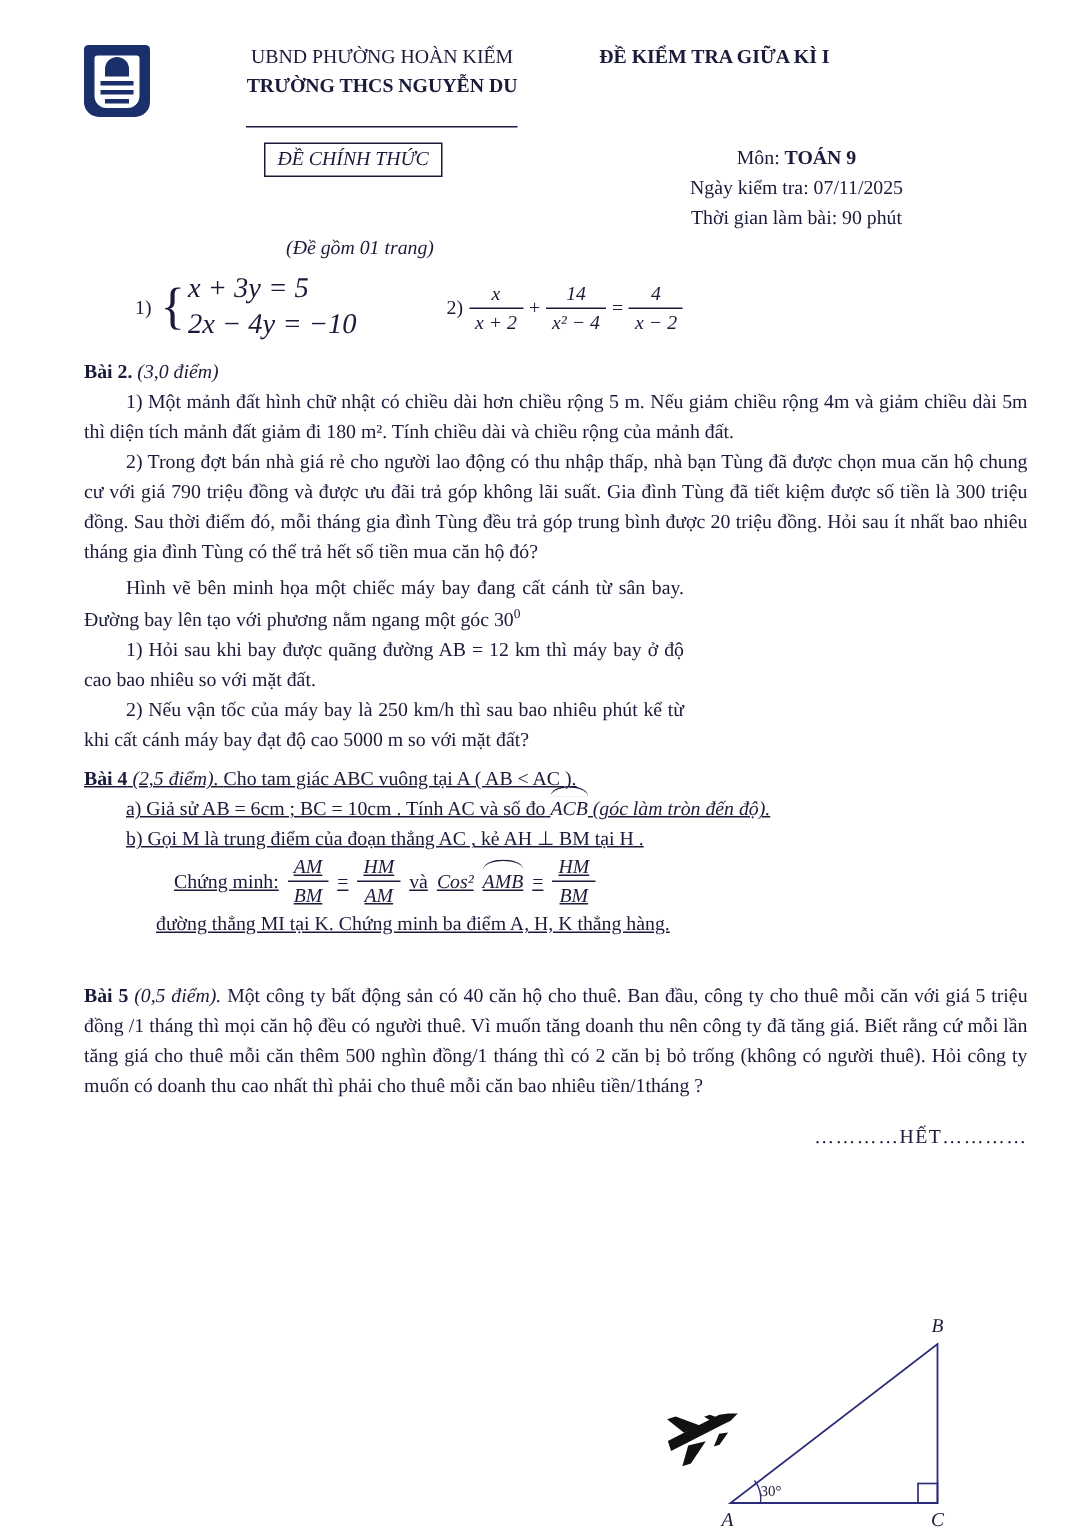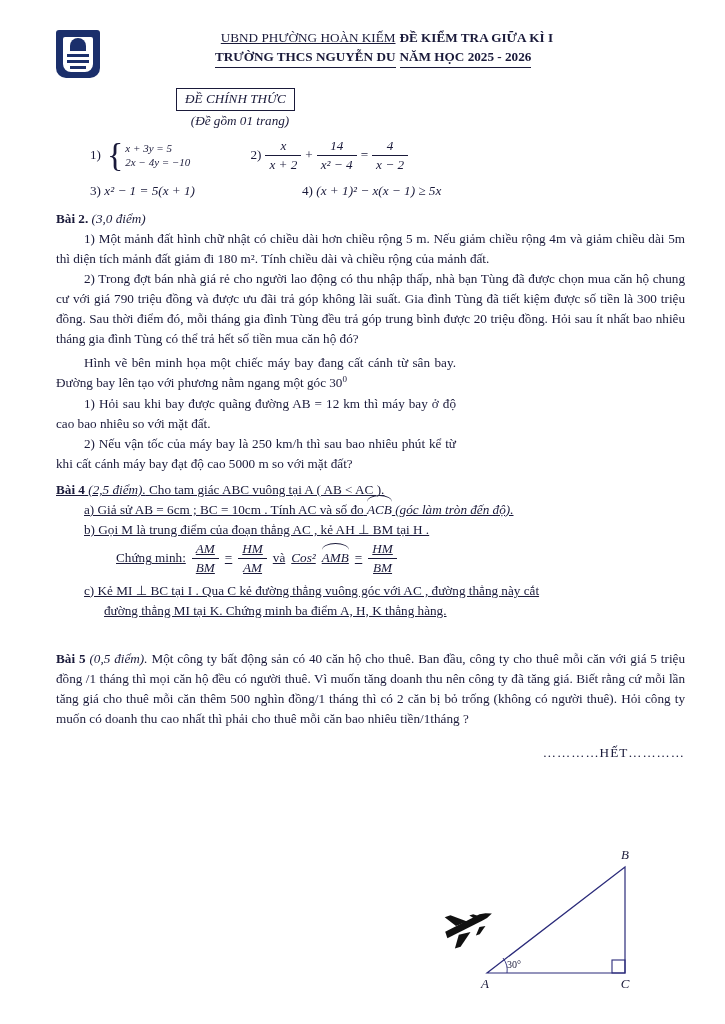--- a/index.html
+++ b/index.html
@@ -49,35 +49,34 @@
   }
   .logo .bar2{
     position:absolute;left:11px;top:30px;width:22px;height:3px;background:#1b2f6b;
   }
   .logo .bar3{
     position:absolute;left:14px;top:36px;width:16px;height:3px;background:#1b2f6b;
   }
   .head-left{
     margin-left:14px;
     width:300px;
-    text-align:right;
+    text-align:center;
     line-height:1.45;
-    text-decoration:underline;
   }
   .head-right{
     width:300px;
     text-align:left;
     line-height:1.45;
     margin-left:4px;
   }
   .bold{font-weight:bold;}
   .u-partial{
     display:inline-block;
     border-bottom:1px solid #1a1a3a;
-    padding-bottom:1px;
+    padding-bottom:18px;
   }
   .sub-row{
     margin:10px 44px 0 56px;
     display:flex;
     align-items:flex-start;
   }
   .chinhthuc{
     border:1px solid #1a1a3a;
     padding:2px 8px 3px 8px;
     font-style:italic;
@@ -113,21 +112,21 @@
     margin-left:34px;
     align-items:center;
   }
   .sys-num{ margin-right:6px; }
   .brace{
     font-size:34px;
     line-height:30px;
     font-weight:300;
     margin-right:2px;
   }
-  .sys-eqs{ display:flex; flex-direction:column; font-style:italic; line-height:1.3; font-size:11px;}
+  .sys-eqs{ display:flex; flex-direction:column; font-style:italic; line-height:1.3; font-size:19px;}
   .frac{
     display:inline-block;
     vertical-align:middle;
     text-align:center;
     font-style:italic;
   }
   .frac .num{ display:block; padding:0 4px; border-bottom:1px solid #1a1a3a; line-height:1.35;}
   .frac .den{ display:block; padding:0 4px; line-height:1.35;}
   .eq2{
     margin-left:60px;
@@ -171,26 +170,33 @@
       <div class="bar"></div>
       <div class="bar2"></div>
       <div class="bar3"></div>
     </div>
     <div class="head-left">
       <div>UBND PHƯỜNG HOÀN KIẾM</div>
       <div class="bold"><span class="u-partial">TRƯỜNG THCS NGUYỄN DU</span></div>
     </div>
     <div class="head-right">
       <div class="bold">ĐỀ KIỂM TRA GIỮA KÌ I</div>
-      <div class="bold"><span class="u-partial">NĂM HỌC 2025 - 2026</span></div>
     </div>
   </div>
 
   <div class="sub-row">
     <div class="chinhthuc">ĐỀ CHÍNH THỨC</div>
+    <div class="right-block">
+      <div>
+        <span>Môn:</span>
+        <span class="bold">TOÁN 9</span>
+      </div>
+      <div>Ngày kiểm tra: 07/11/2025</div>
+      <div>Thời gian làm bài: 90 phút</div>
+    </div>
   </div>
   <div class="gom">(Đề gồm 01 trang)</div>
 
   <div class="content">
 
     <div class="bai">
       <div class="sys-row">
         <span class="sys-num">1)</span>
         <span class="brace">{</span>
         <span class="sys-eqs">
@@ -210,30 +216,20 @@
             <span class="den">x² − 4</span>
           </span>
           <span>=</span>
           <span class="frac">
             <span class="num">4</span>
             <span class="den">x − 2</span>
           </span>
         </span>
       </div>
 
-      <div class="row34">
-        <div class="c1">
-          <span>3)</span>
-          <span class="it">x² − 1 = 5(x + 1)</span>
-        </div>
-        <div>
-          <span>4)</span>
-          <span class="it">(x + 1)² − x(x − 1) ≥ 5x</span>
-        </div>
-      </div>
     </div>
 
     <div class="bai" style="margin-top:8px;">
       <p>
         <span class="lbl">Bài 2.</span>
         <span class="it">(3,0 điểm)</span>
       </p>
       <p class="indent">1) Một mảnh đất hình chữ nhật có chiều dài hơn chiều rộng 5 m. Nếu giảm chiều rộng 4m và giảm chiều dài 5m thì diện tích mảnh đất giảm đi 180 m². Tính chiều dài và chiều rộng của mảnh đất.</p>
       <p class="indent">2) Trong đợt bán nhà giá rẻ cho người lao động có thu nhập thấp, nhà bạn Tùng đã được chọn mua căn hộ chung cư với giá 790 triệu đồng và được ưu đãi trả góp không lãi suất. Gia đình Tùng đã tiết kiệm được số tiền là 300 triệu đồng. Sau thời điểm đó, mỗi tháng gia đình Tùng đều trả góp trung bình được 20 triệu đồng. Hỏi sau ít nhất bao nhiêu tháng gia đình Tùng có thể trả hết số tiền mua căn hộ đó?</p>
     </div>
@@ -292,21 +288,20 @@
         </span>
         <span>và</span>
         <span class="it">Cos²</span>
         <span class="ovl"><span class="arc"></span><span class="it">AMB</span></span>
         <span>=</span>
         <span class="frac">
           <span class="num">HM</span>
           <span class="den">BM</span>
         </span>
       </div>
-      <p style="margin-left:28px;margin-top:4px;">c) Kẻ MI ⊥ BC tại I . Qua C kẻ đường thẳng vuông góc với AC , đường thẳng này cắt</p>
       <p style="margin-left:48px;">đường thẳng MI tại K. Chứng minh ba điểm A, H, K thẳng hàng.</p>
     </div>
 
     <div class="bai" style="margin-top:28px;">
       <p>
         <span class="lbl">Bài 5</span>
         <span class="it">(0,5 điểm).</span>
         <span>Một công ty bất động sản có 40 căn hộ cho thuê. Ban đầu, công ty cho thuê mỗi căn với giá 5 triệu đồng /1 tháng thì mọi căn hộ đều có người thuê. Vì muốn tăng doanh thu nên công ty đã tăng giá. Biết rằng cứ mỗi lần tăng giá cho thuê mỗi căn thêm 500 nghìn đồng/1 tháng thì có 2 căn bị bỏ trống (không có người thuê). Hỏi công ty muốn có doanh thu cao nhất thì phải cho thuê mỗi căn bao nhiêu tiền/1tháng ?</span>
       </p>
     </div>

